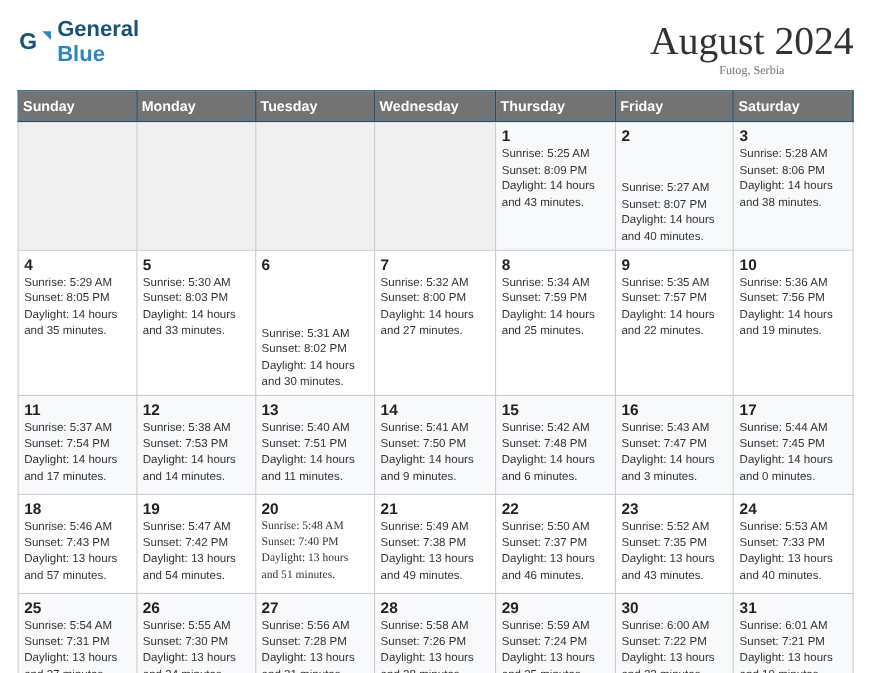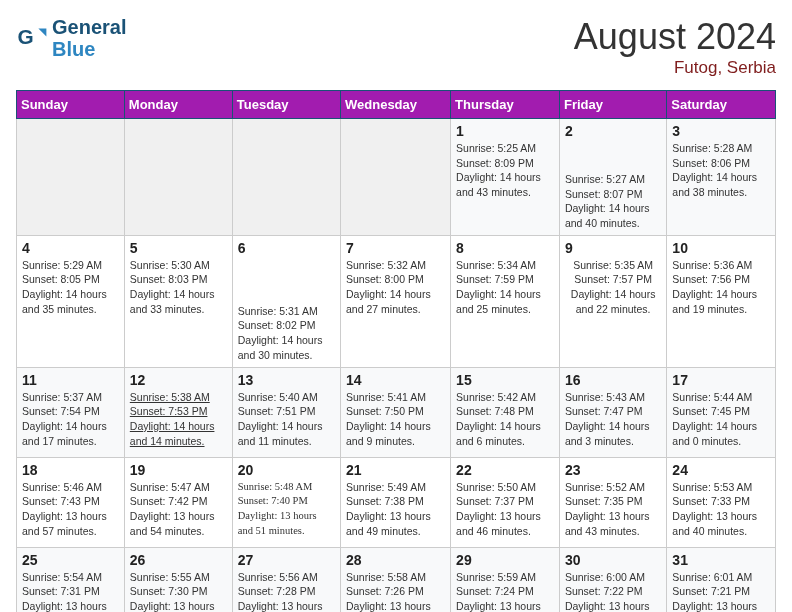--- a/index.html
+++ b/index.html
@@ -19,38 +19,39 @@
     .logo {
       display: flex;
       align-items: center;
     }
     .logo-icon {
       width: 32px;
       height: 32px;
       margin-right: 4px;
     }
     .title-block {
-      text-align: right;
+      text-align: center;
+      font-family: Liberation Serif, serif;
     }
     .month-year {
       font-size: 36px;
       color: #333;
       font-weight: 300;
     }
     .location {
-      font-size: 17px;
-      color: #7f1d1d;
+      font-size: 11px;
+      color: #737373;
     }
     .calendar {
       width: 100%;
       border-collapse: collapse;
       font-size: 11px;
     }
     .calendar thead th {
-      background: #a21caf;
+      background: #737373;
       color: #fff;
       padding: 6px 4px;
       text-align: left;
       font-size: 13px;
       font-weight: bold;
       border: 1px solid #1a5276;
     }
     .calendar tbody td {
       border: 1px solid #ccc;
       vertical-align: top;
@@ -172,21 +173,21 @@
         </td>
         <td>
           <span class="day-num">8</span>
           <div class="day-info" style="white-space: pre-line;">Sunrise: 5:34 AM
 Sunset: 7:59 PM
 Daylight: 14 hours
 and 25 minutes.</div>
         </td>
         <td>
           <span class="day-num">9</span>
-          <div class="day-info" style="white-space: pre-line; text-align: center;">Sunrise: 5:35 AM
+          <div class="day-info" style="white-space: pre-line;">Sunrise: 5:35 AM
 Sunset: 7:57 PM
 Daylight: 14 hours
 and 22 minutes.</div>
         </td>
         <td>
           <span class="day-num">10</span>
           <div class="day-info" style="white-space: pre-line;">Sunrise: 5:36 AM
 Sunset: 7:56 PM
 Daylight: 14 hours
 and 19 minutes.</div>
@@ -195,21 +196,21 @@
       <tr>
         <td>
           <span class="day-num">11</span>
           <div class="day-info" style="white-space: pre-line;">Sunrise: 5:37 AM
 Sunset: 7:54 PM
 Daylight: 14 hours
 and 17 minutes.</div>
         </td>
         <td>
           <span class="day-num">12</span>
-          <div class="day-info" style="white-space: pre-line; text-decoration: underline;">Sunrise: 5:38 AM
+          <div class="day-info" style="white-space: pre-line;">Sunrise: 5:38 AM
 Sunset: 7:53 PM
 Daylight: 14 hours
 and 14 minutes.</div>
         </td>
         <td>
           <span class="day-num">13</span>
           <div class="day-info" style="white-space: pre-line;">Sunrise: 5:40 AM
 Sunset: 7:51 PM
 Daylight: 14 hours
 and 11 minutes.</div>

